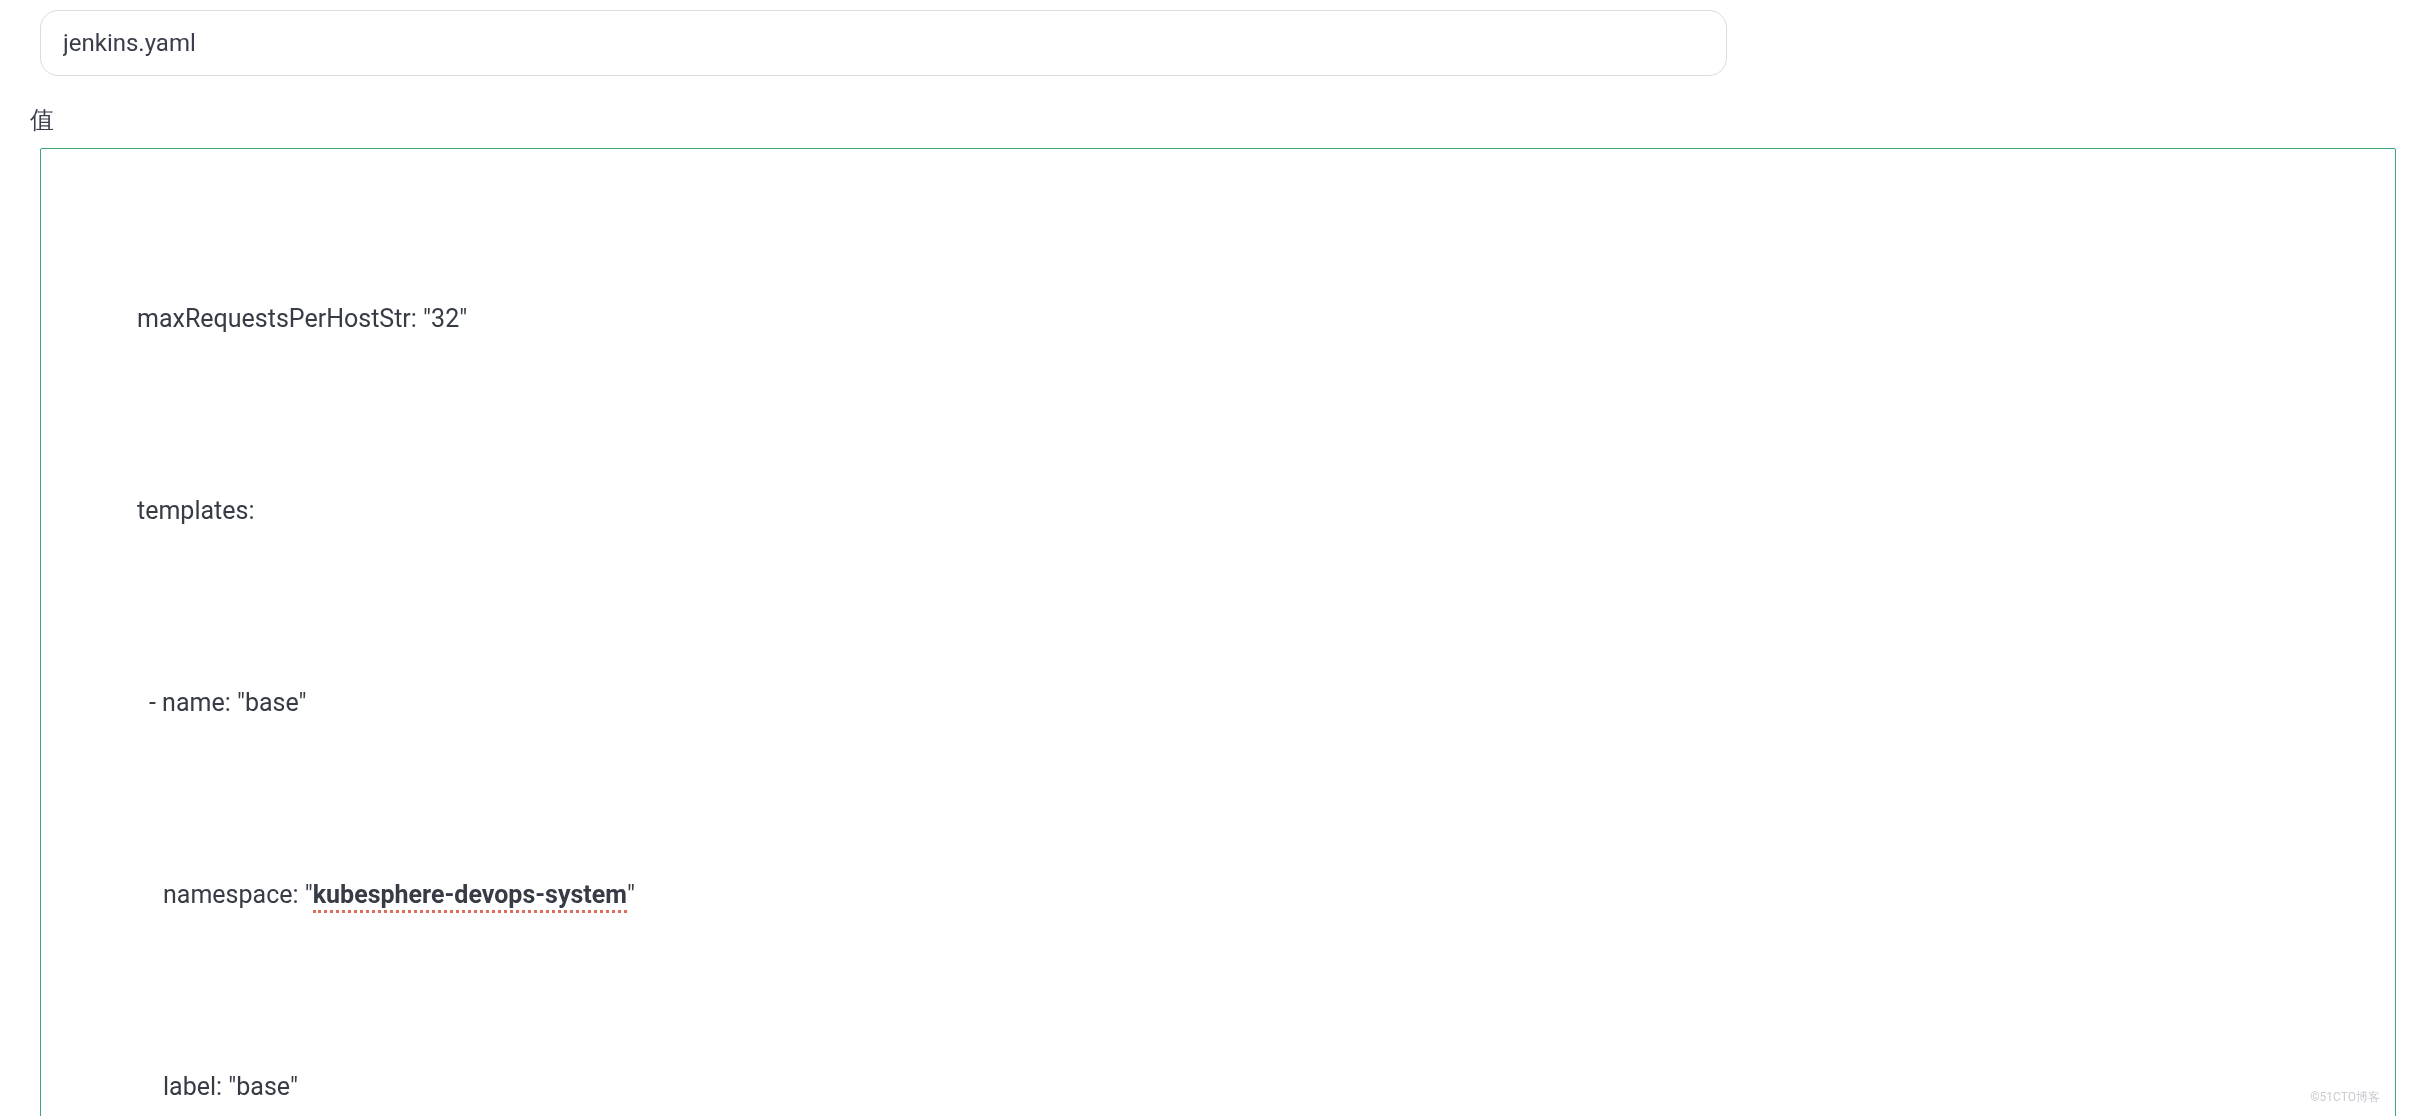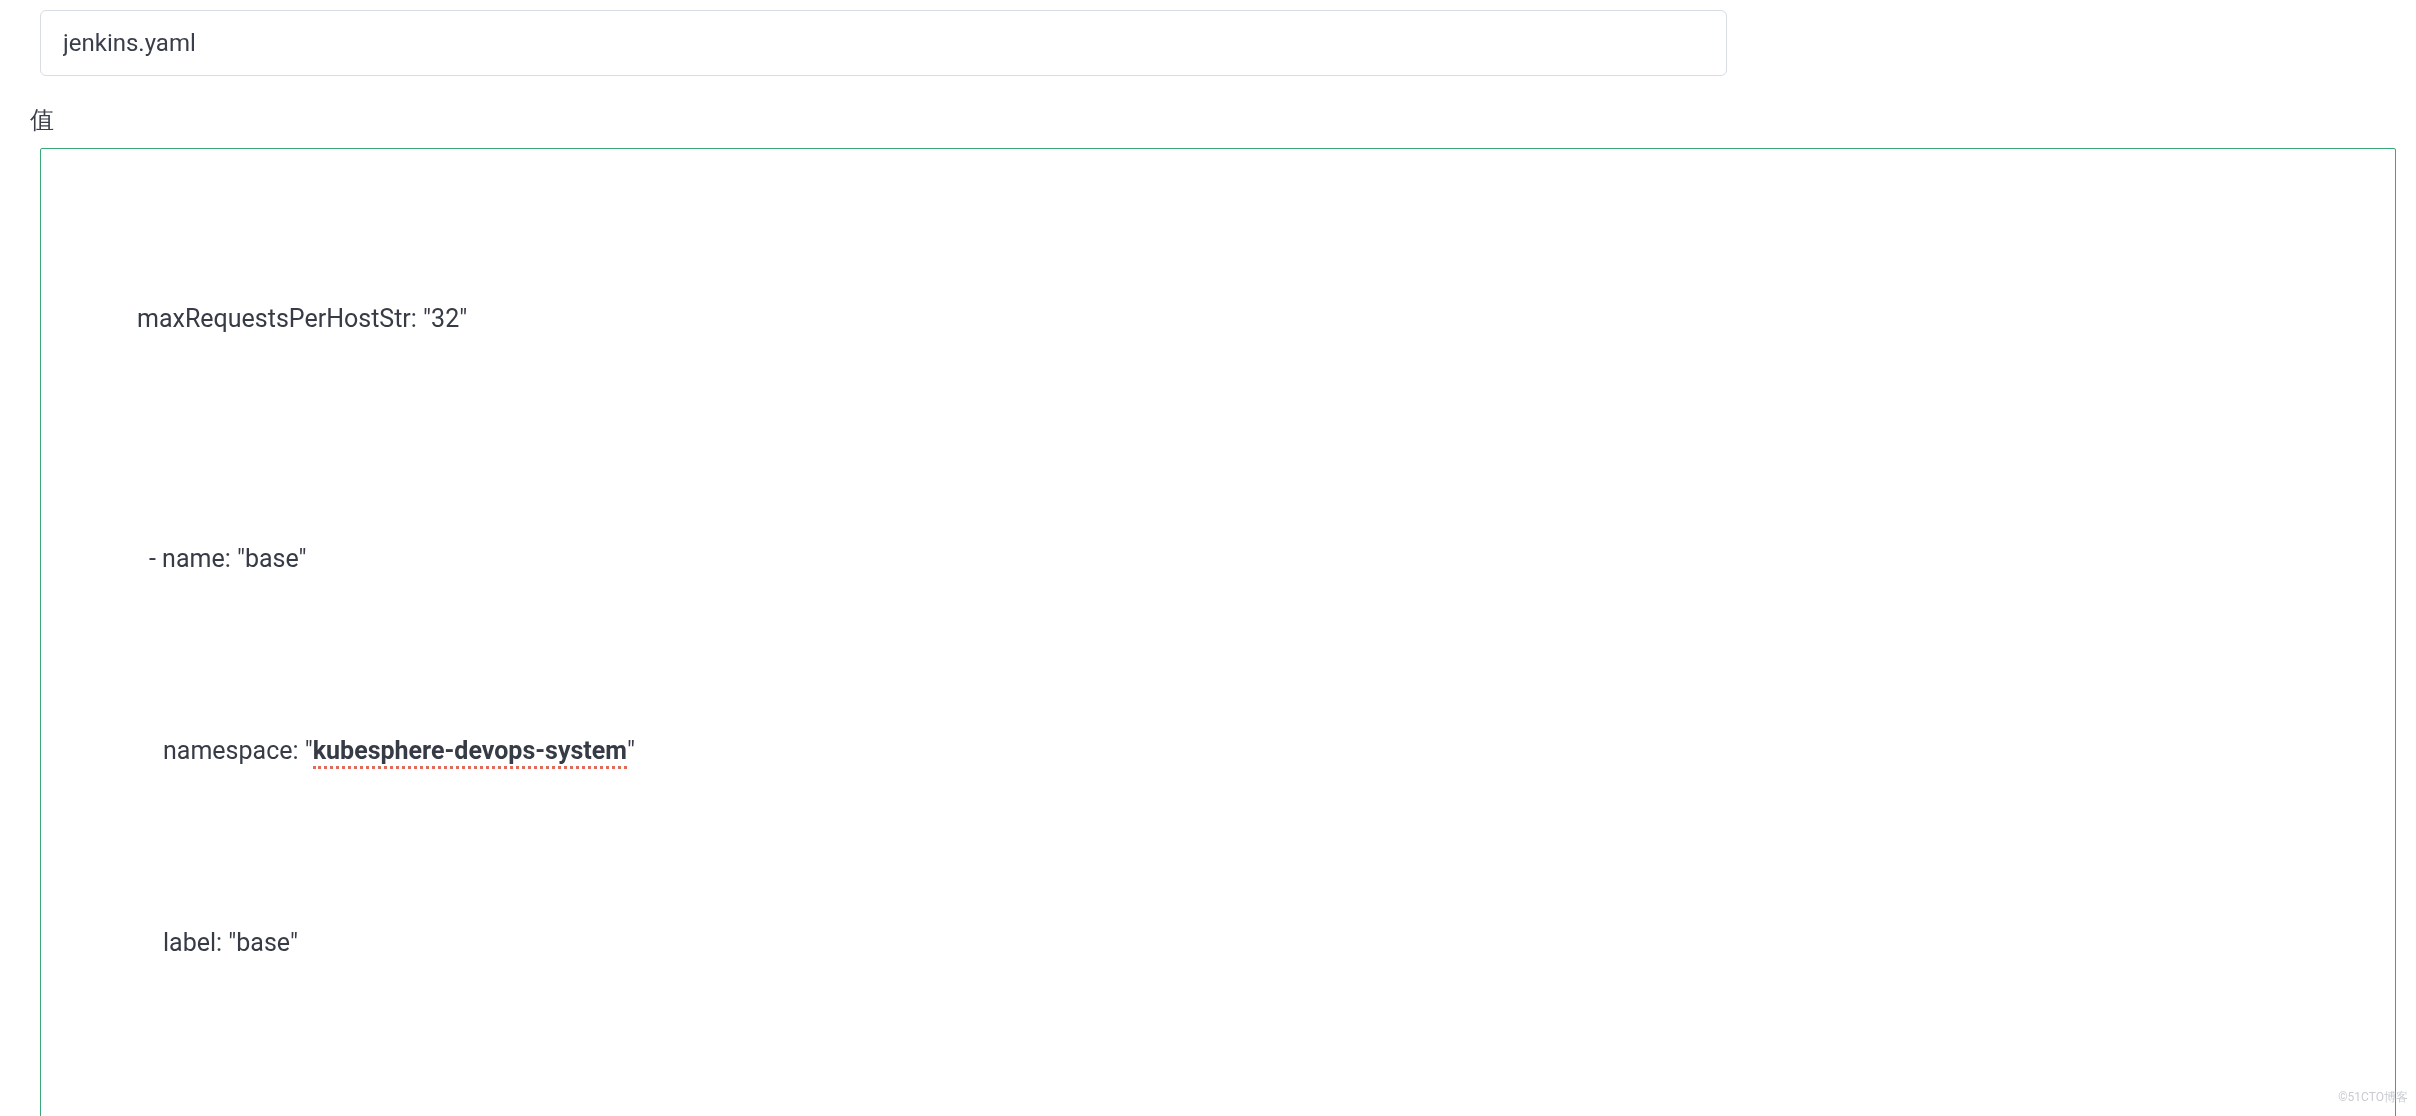--- a/index.html
+++ b/index.html
@@ -13,21 +13,21 @@
       background: #ffffff;
       padding: 10px 20px;
       font-size: 24px;
       color: #3a3e4a;
       position: relative;
     }
 
     .filename-input {
       width: 71%;
       border: 1px solid #d8dce3;
-      border-radius: 6px;
+      border-radius: 18px;
       padding: 18px 22px;
       font-size: 24px;
       color: #3a3e4a;
       font-family: inherit;
       outline: none;
       margin-left: 20px;
       margin-bottom: 28px;
     }
 
     .label-value {
@@ -63,39 +63,40 @@
     .indent-2 { padding-left: 122px; }
 
     .underline-dotted {
       border-bottom: 3px dotted #e06b5a;
       padding-bottom: 1px;
       font-weight: bold;
     }
 
     .watermark {
       position: fixed;
-      right: 8px;
+      right: 36px;
       bottom: 10px;
       font-size: 12px;
       color: #c8cbd1;
     }
   </style>
 </head>
 <body>
 
 
 
 <input class="filename-input" value="jenkins.yaml" style="">
 
 <div class="label-value">值</div>
 
 <div class="code-editor">
 
   <div class="code-line indent-1"><span>maxRequestsPerHostStr:</span><span> "32"</span></div>
 
+  <div class="code-line indent-1">templates:</div>
 
   <div class="code-line indent-15">- name: "base"</div>
 
   <div class="code-line indent-2"><span>namespace: "</span><span class="underline-dotted">kubesphere-devops-system</span><span>"</span></div>
 
   <div class="code-line indent-2">label: "base"</div>
 
   
 
   

